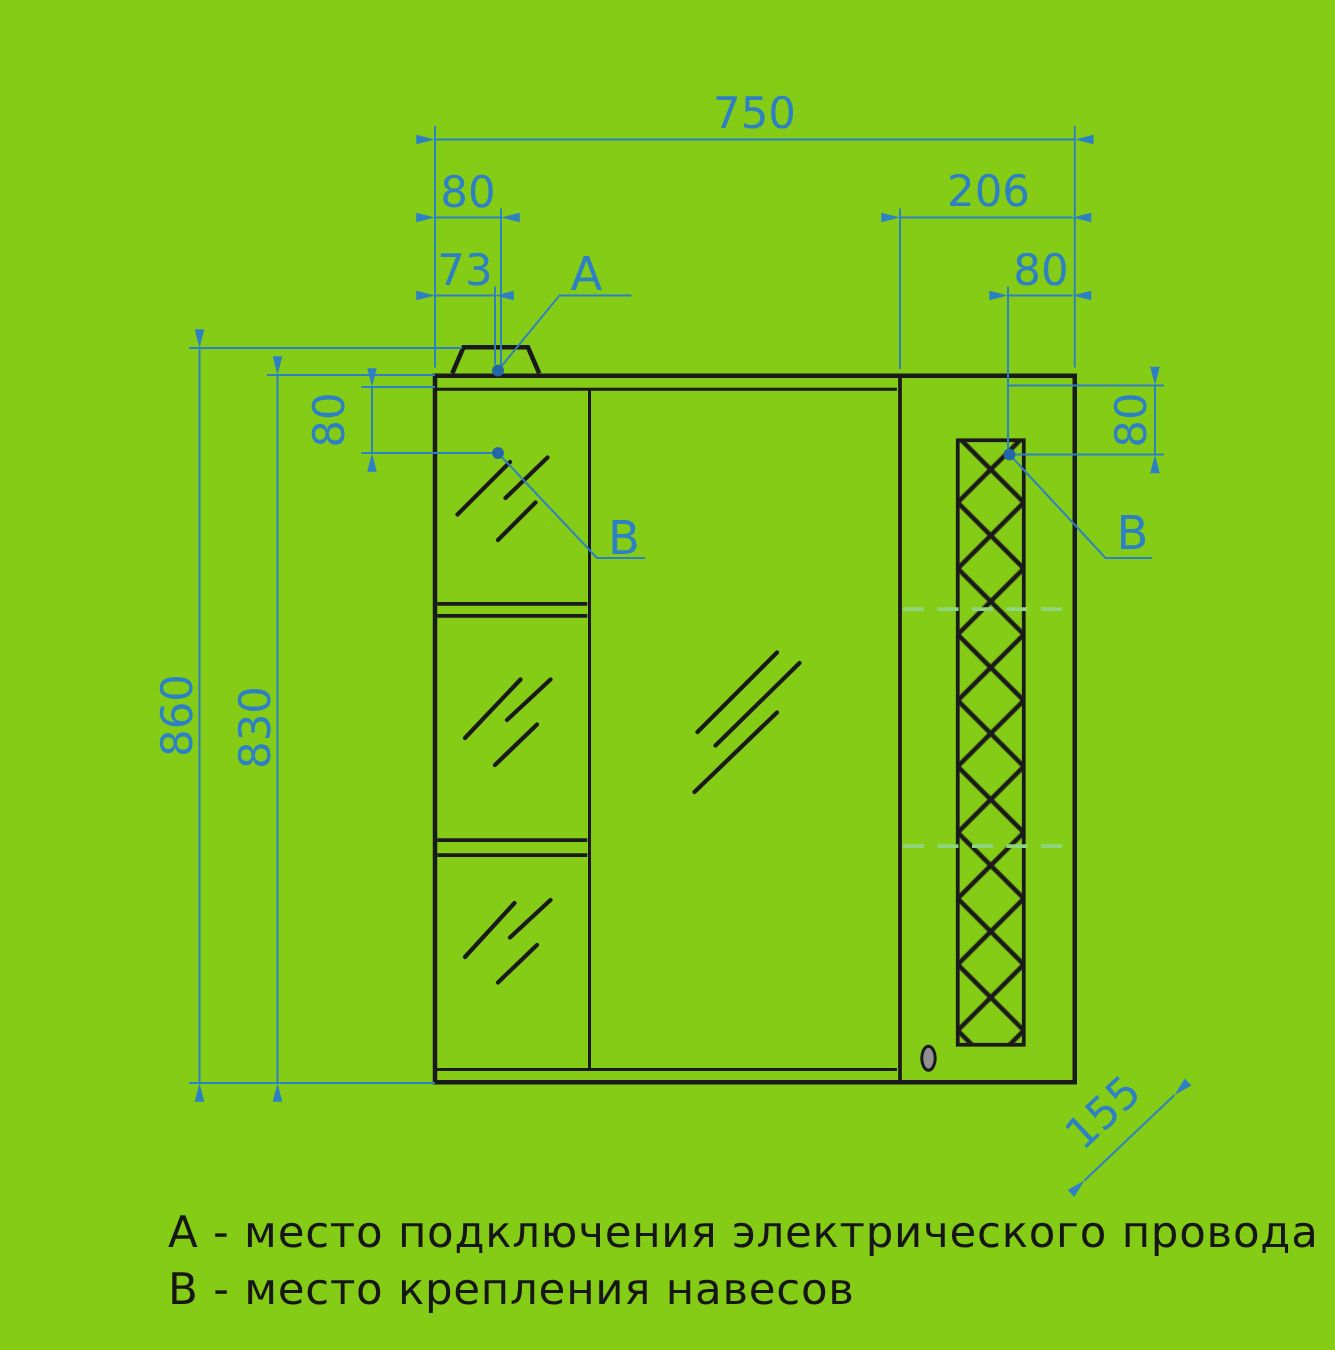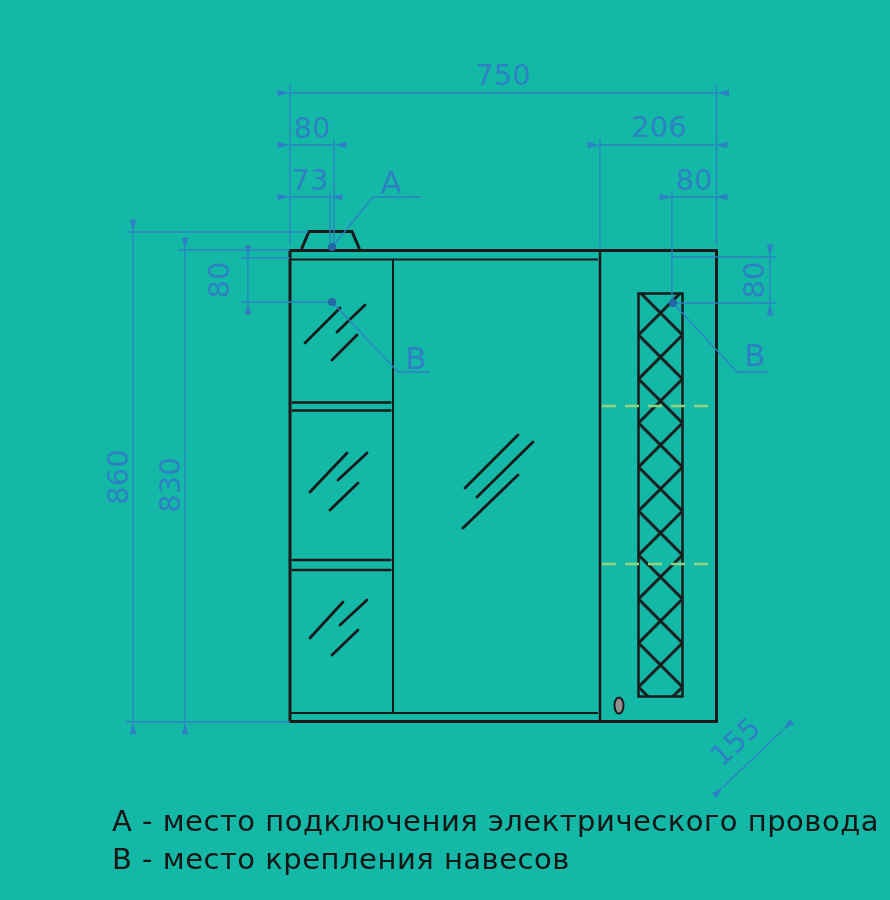--- a/index.html
+++ b/index.html
@@ -1,16 +1,16 @@
 <!DOCTYPE html>
 <html><head>
 <meta charset="utf-8">
 <style>
   html,body{margin:0;padding:0;background:#ffffff;}
-  .stage{position:relative;width:890px;height:900px;background:#14b8a6;overflow:hidden;
+  .stage{position:relative;width:890px;height:900px;background:#84cc16;overflow:hidden;
          font-family:"DejaVu Sans", sans-serif;}
   svg{display:block;}
   .blk{stroke:#1a1a1a;fill:none;}
   .blu{stroke:#2e80c4;fill:none;stroke-width:1.3;}
   .grn{stroke:#8fd47f;fill:none;stroke-width:2.5;stroke-dasharray:14 9;}
   .glint{stroke:#1a1a1a;fill:none;stroke-width:2.8;stroke-linecap:round;}
   .dot{fill:#2467a8;stroke:none;}
   .dimtxt{font-family:"DejaVu Sans", sans-serif;font-size:29px;fill:#2e80c4;}
   .lbltxt{font-family:"DejaVu Sans", sans-serif;font-size:31px;fill:#2e80c4;}
   .legendtxt{font-family:"DejaVu Sans", sans-serif;font-size:29px;fill:#161616;letter-spacing:0.5px;}

